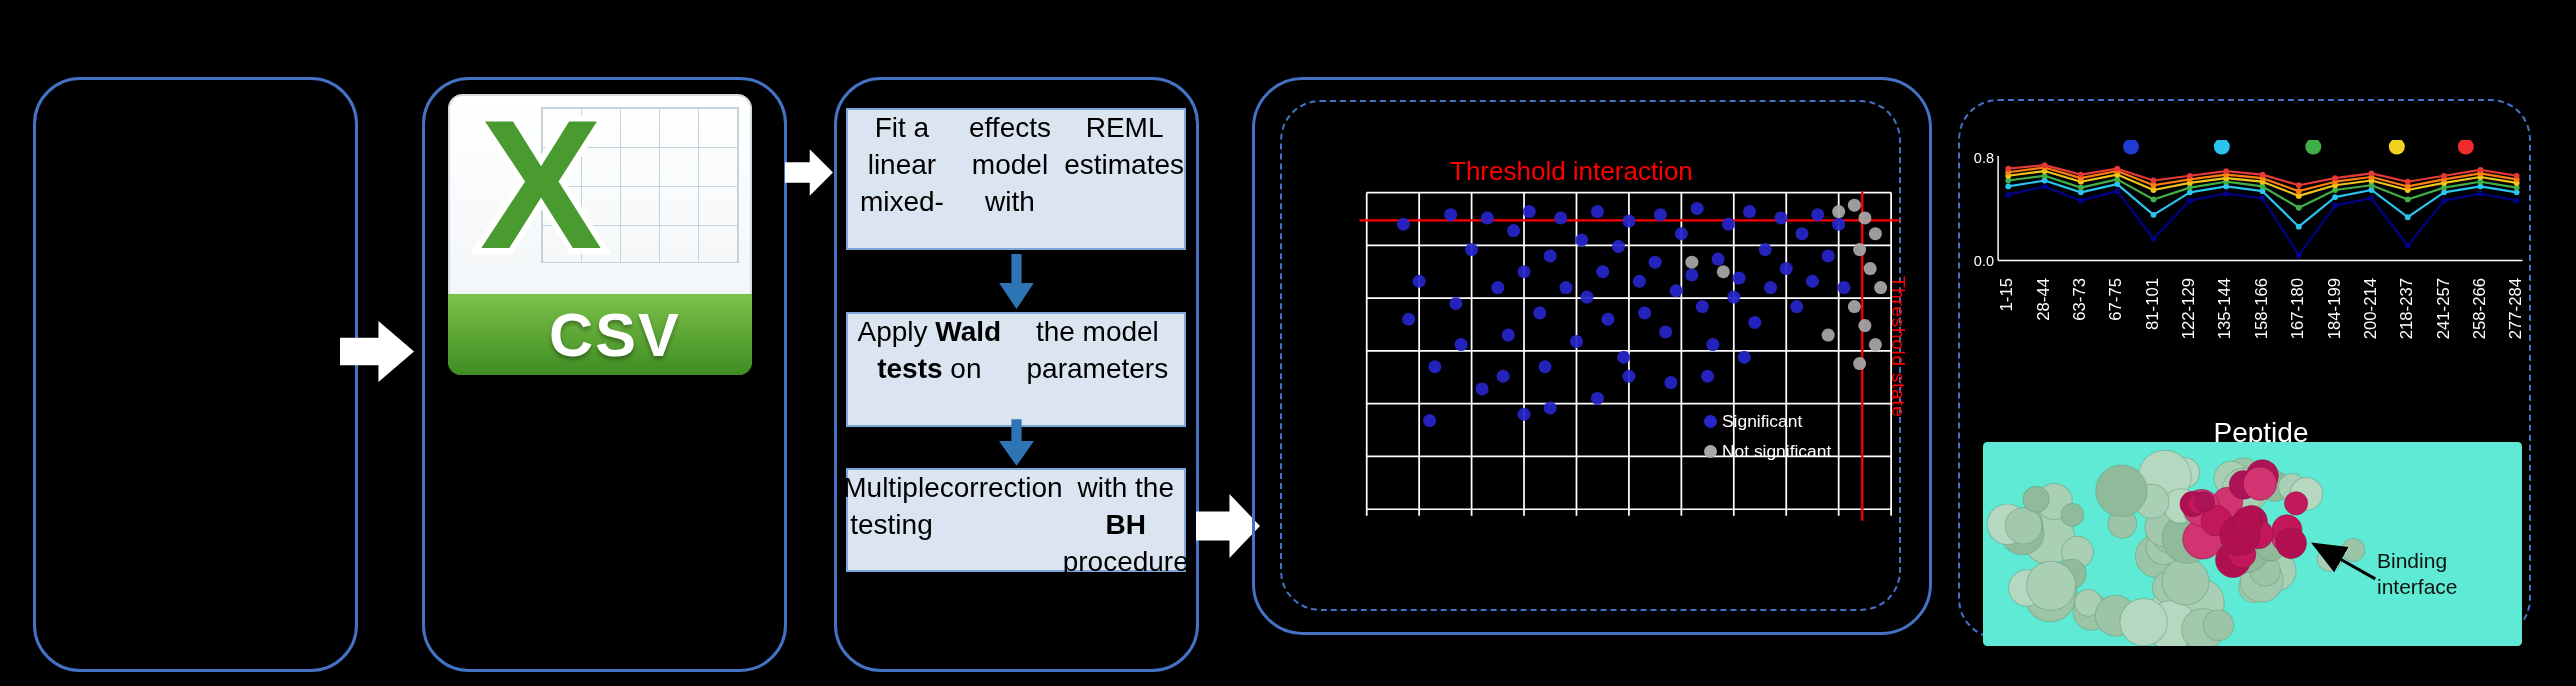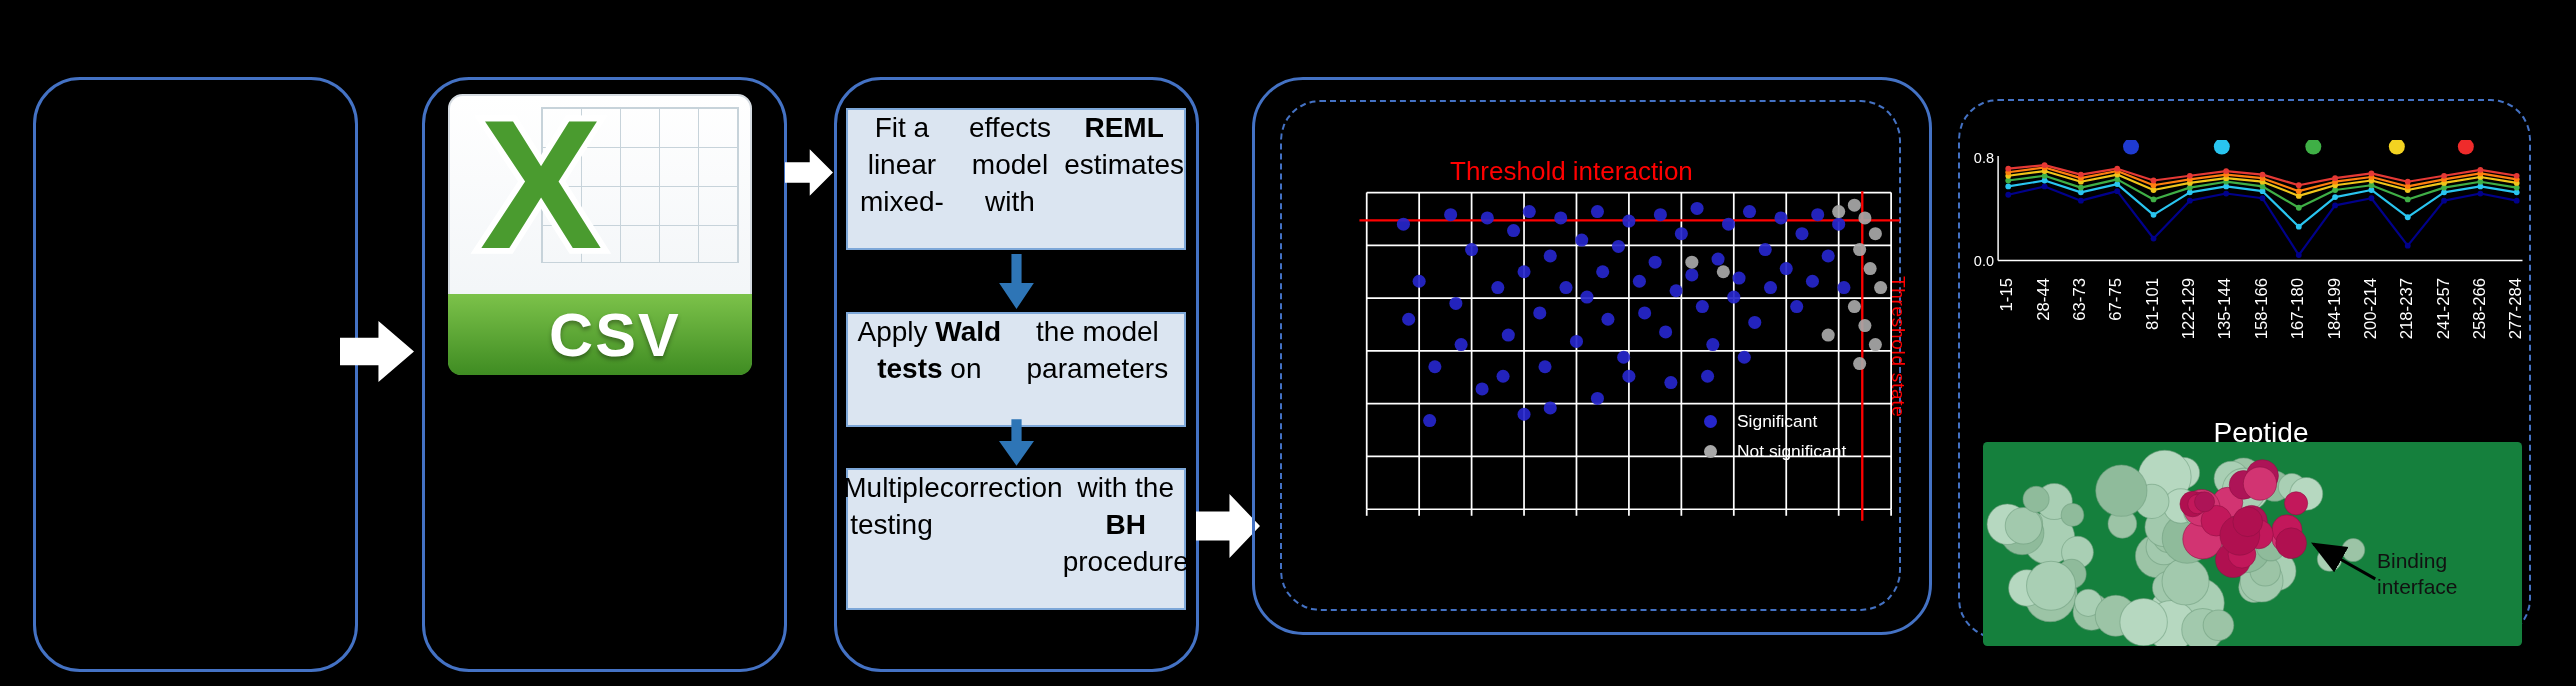--- a/index.html
+++ b/index.html
@@ -24,31 +24,31 @@
   .csv-x{position:absolute;left:-8.7px;top:-2.9px;}
   .csv-banner{position:absolute;left:0;right:0;bottom:0;height:81px;border-radius:0 0 12.4px 12.4px;
               background:linear-gradient(#7cc24a,#3f8c22);display:flex;align-items:center;justify-content:center;
               color:#fff;font-weight:bold;font-size:61px;letter-spacing:2.2px;
               text-shadow:0 2.9px 4.4px rgba(0,0,0,0.35);padding-left:30px;}
   
   .thresh-label-h{position:absolute;left:1450px;top:156px;color:#ff0000;font-size:26px;}
   .thresh-label-v{position:absolute;left:1887px;top:276px;color:#ff0000;font-size:19px;
                   writing-mode:vertical-rl;letter-spacing:0.7px;}
   #scatter-legend{position:absolute;left:1704px;top:411px;color:#fff;font-size:17.4px;}
-  .leg-row{display:flex;align-items:center;gap:20px;margin-bottom:8.7px;}
+  .leg-row{display:flex;align-items:center;gap:5px;margin-bottom:8.7px;}
   .leg-dot{display:inline-block;width:13px;height:13px;border-radius:50%;}
   
   .ytick{position:absolute;width:29px;text-align:right;color:#fff;font-size:14.5px;}
   .pep-label{position:absolute;top:278px;width:138px;height:20.4px;font-size:16.7px;color:#fff;
              text-align:right;line-height:20.4px;transform-origin:0 0;
              transform:rotate(-90deg) translateX(-138px);white-space:nowrap;}
   #peptide-xlabel{position:absolute;left:1992px;top:417px;width:538px;text-align:center;
                   color:#fff;font-size:28px;}
   
-  #structure-box{position:absolute;left:1983px;top:442px;width:539px;height:204px;background:#15803d;
+  #structure-box{position:absolute;left:1983px;top:442px;width:539px;height:204px;background:#5eead4;
                  border-radius:4.4px;}
   .binding-caption{position:absolute;left:394px;top:106px;color:#111;font-size:21px;line-height:1.22;}
   svg{display:block;}
 </style>
 </head>
 <body>
 
 <div id="stage">
 
   <div class="panel" style="left:33px;top:77px;width:325px;height:595px;"></div>
@@ -70,33 +70,33 @@
   </div>
 
   <svg class="block-arrow" style="left:785px;top:149px;" width="48" height="47" viewBox="0 0 66 64">
     <polygon points="0,18 34,18 34,0 66,32 34,64 34,46 0,46" fill="#ffffff"></polygon>
   </svg>
 
   <div class="panel" style="left:834px;top:77px;width:365px;height:595px;"></div>
   <div class="flow-box" style="top:108px;height:142px;">
       <div><span>Fit a linear mixed-</span></div>
       <div><span>effects model with</span></div>
-      <div><span style="font-weight: bold;">REML</span><span> estimates</span></div>
+      <div><span style="font-weight: normal;">REML</span><span> estimates</span></div>
     </div>
   <svg class="down-arrow" style="top:254px;" width="35" height="55" viewBox="0 0 48 76">
     <polygon points="17,0 31,0 31,40 48,40 24,76 0,40 17,40" fill="#2e75b6"></polygon>
   </svg>
   <div class="flow-box" style="top:312px;height:115px;">
       <div><span>Apply </span><span style="font-weight: bold;">Wald tests</span><span> on</span></div>
       <div><span>the model parameters</span></div>
     </div>
   <svg class="down-arrow" style="top:419px;" width="35" height="47" viewBox="0 0 48 64">
     <polygon points="17,0 31,0 31,30 48,30 24,64 0,30 17,30" fill="#2e75b6"></polygon>
   </svg>
-  <div class="flow-box" style="top:468px;height:142px;">
+  <div class="flow-box" style="top:468px;height:104px;">
       <div><span>Multiple testing</span></div>
       <div><span>correction</span></div>
       <div><span>with the </span><span style="font-weight: bold;">BH</span><span> procedure</span></div>
     </div>
 
   <svg class="block-arrow" style="left:1196px;top:494px;" width="64" height="64" viewBox="0 0 88 88">
     <polygon points="0,24 46,24 46,0 88,44 46,88 46,64 0,64" fill="#ffffff"></polygon>
   </svg>
 
   <div class="panel" style="left:1252px;top:77px;width:680px;height:558px;border-radius:51px;"></div>

